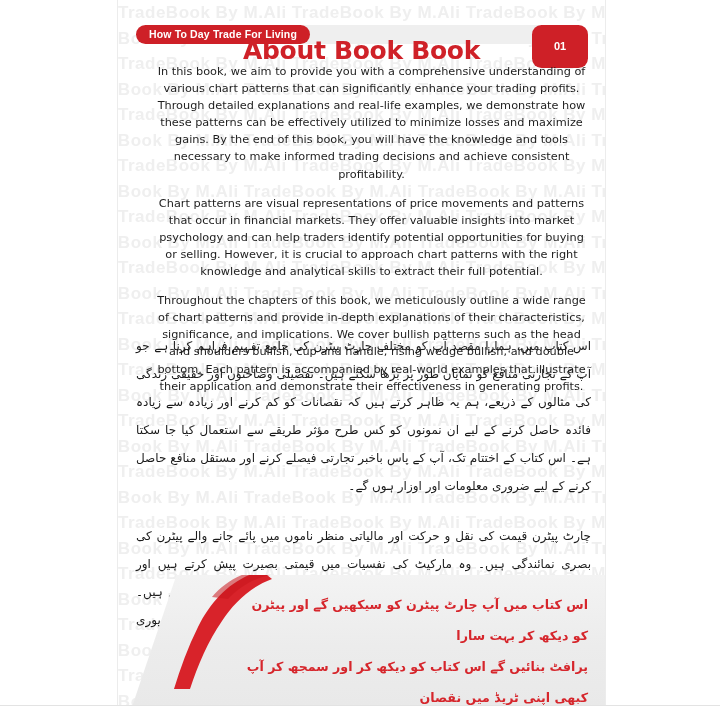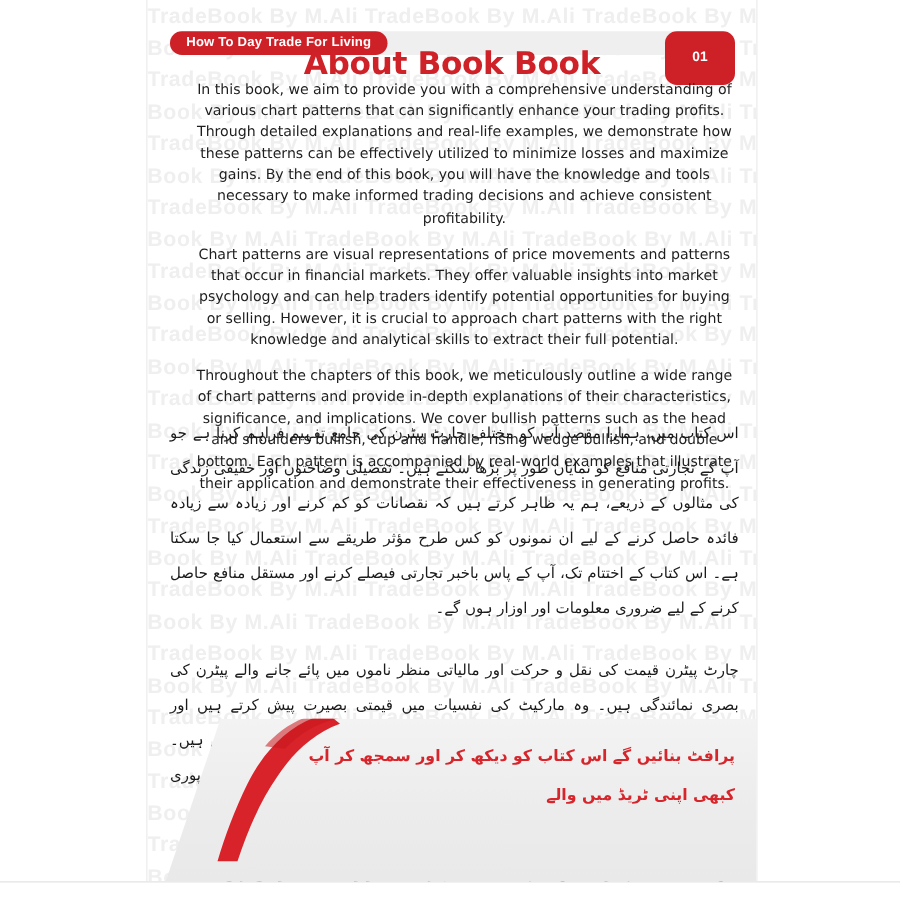--- a/index.html
+++ b/index.html
@@ -263,20 +263,21 @@
                C 80 8, 58 30, 44 58
                C 34 78, 26 100, 20 120
                L 36 120
                C 44 96, 54 72, 68 52
                C 80 34, 96 18, 118 10
                Z" fill="#d8232a"></path>
       <path d="M 108 0 C 86 4, 70 14, 58 28 L 74 30 C 86 18, 98 10, 116 6 Z" fill="#c8151c" opacity="0.55"></path>
     </svg>
 
     <div id="callout-text">
-      <p>پرافٹ بنائیں گے اس کتاب کو دیکھ کر اور سمجھ کر آپ کبھی اپنی ٹریڈ میں والے</p>
+      <p>اس کتاب میں آپ چارٹ پیٹرن کو سیکھیں گے اور پیٹرن کو دیکھ کر بہت سارا</p>
+      <p>پرافٹ بنائیں گے اس کتاب کو دیکھ کر اور سمجھ کر آپ کبھی اپنی ٹریڈ میں نقصان</p>
 
     </div>
   </div>
 
 </div>
 
 <div id="outer-bottom"></div>
 
 </body></html>

